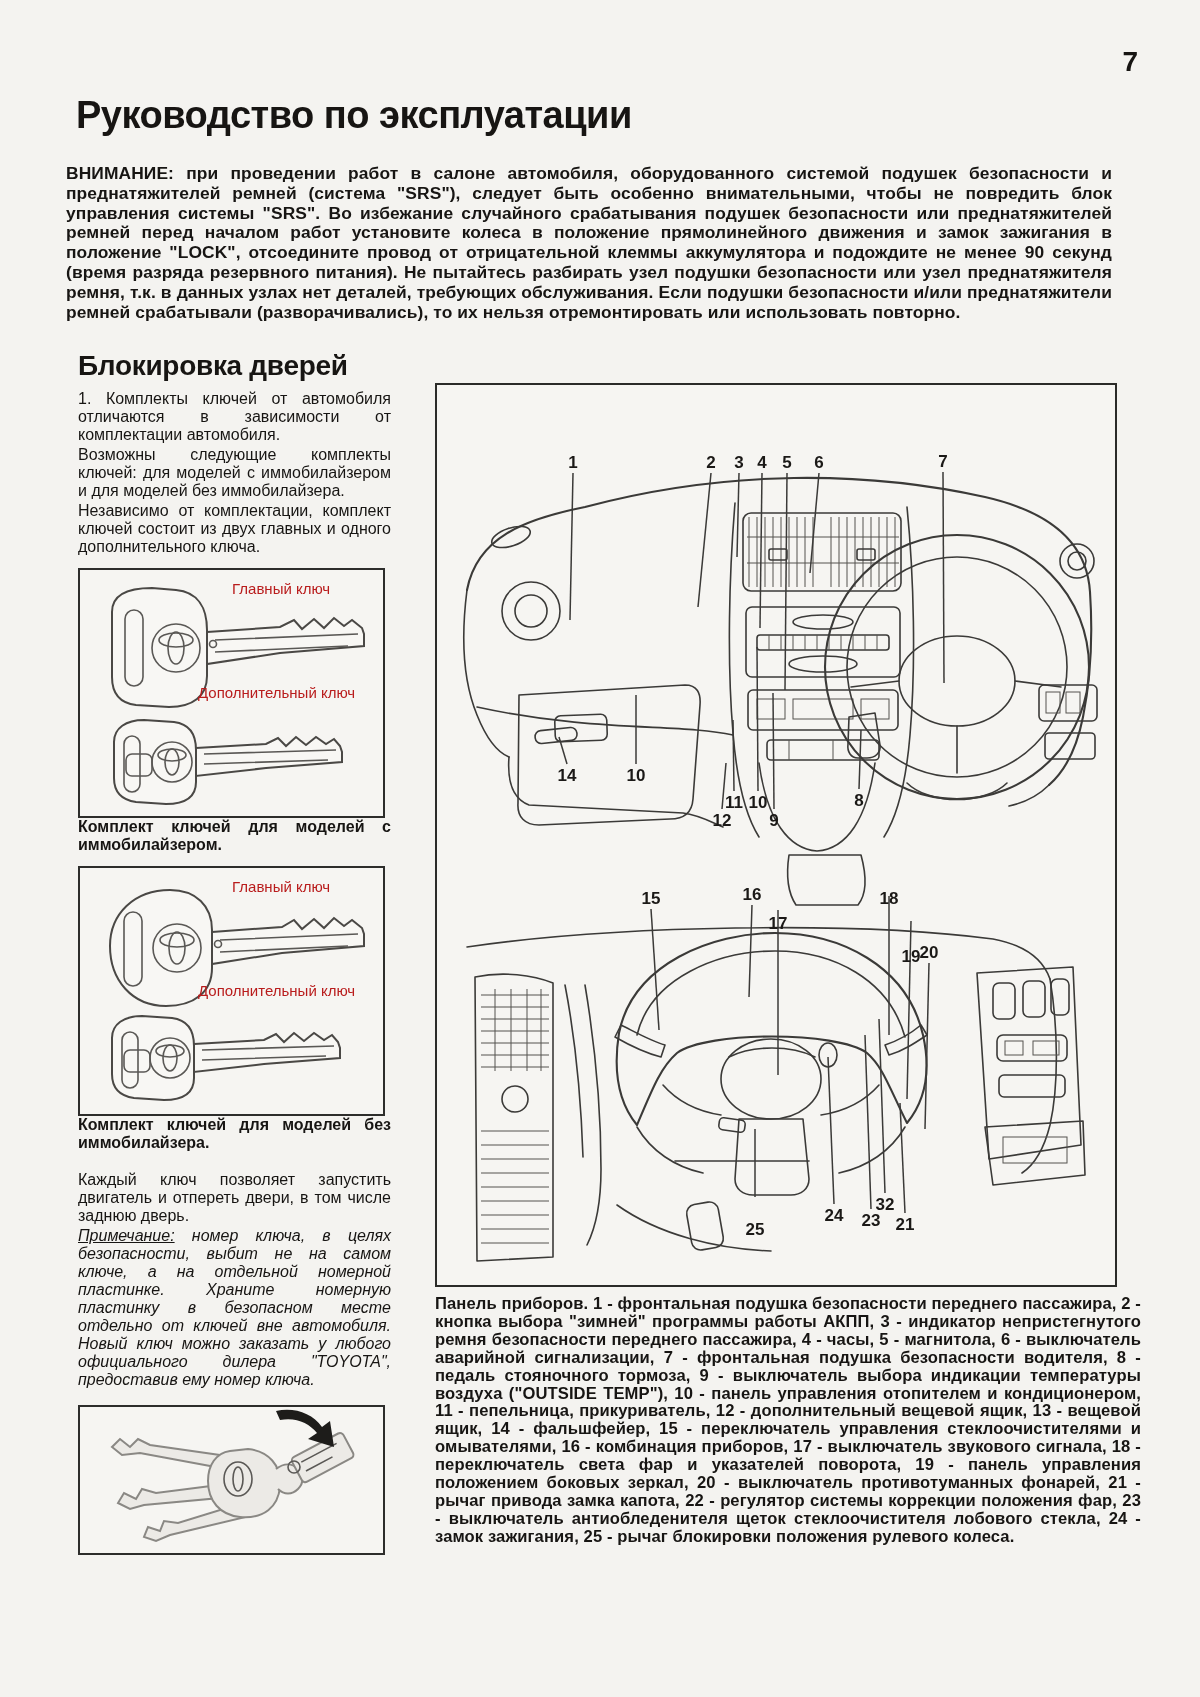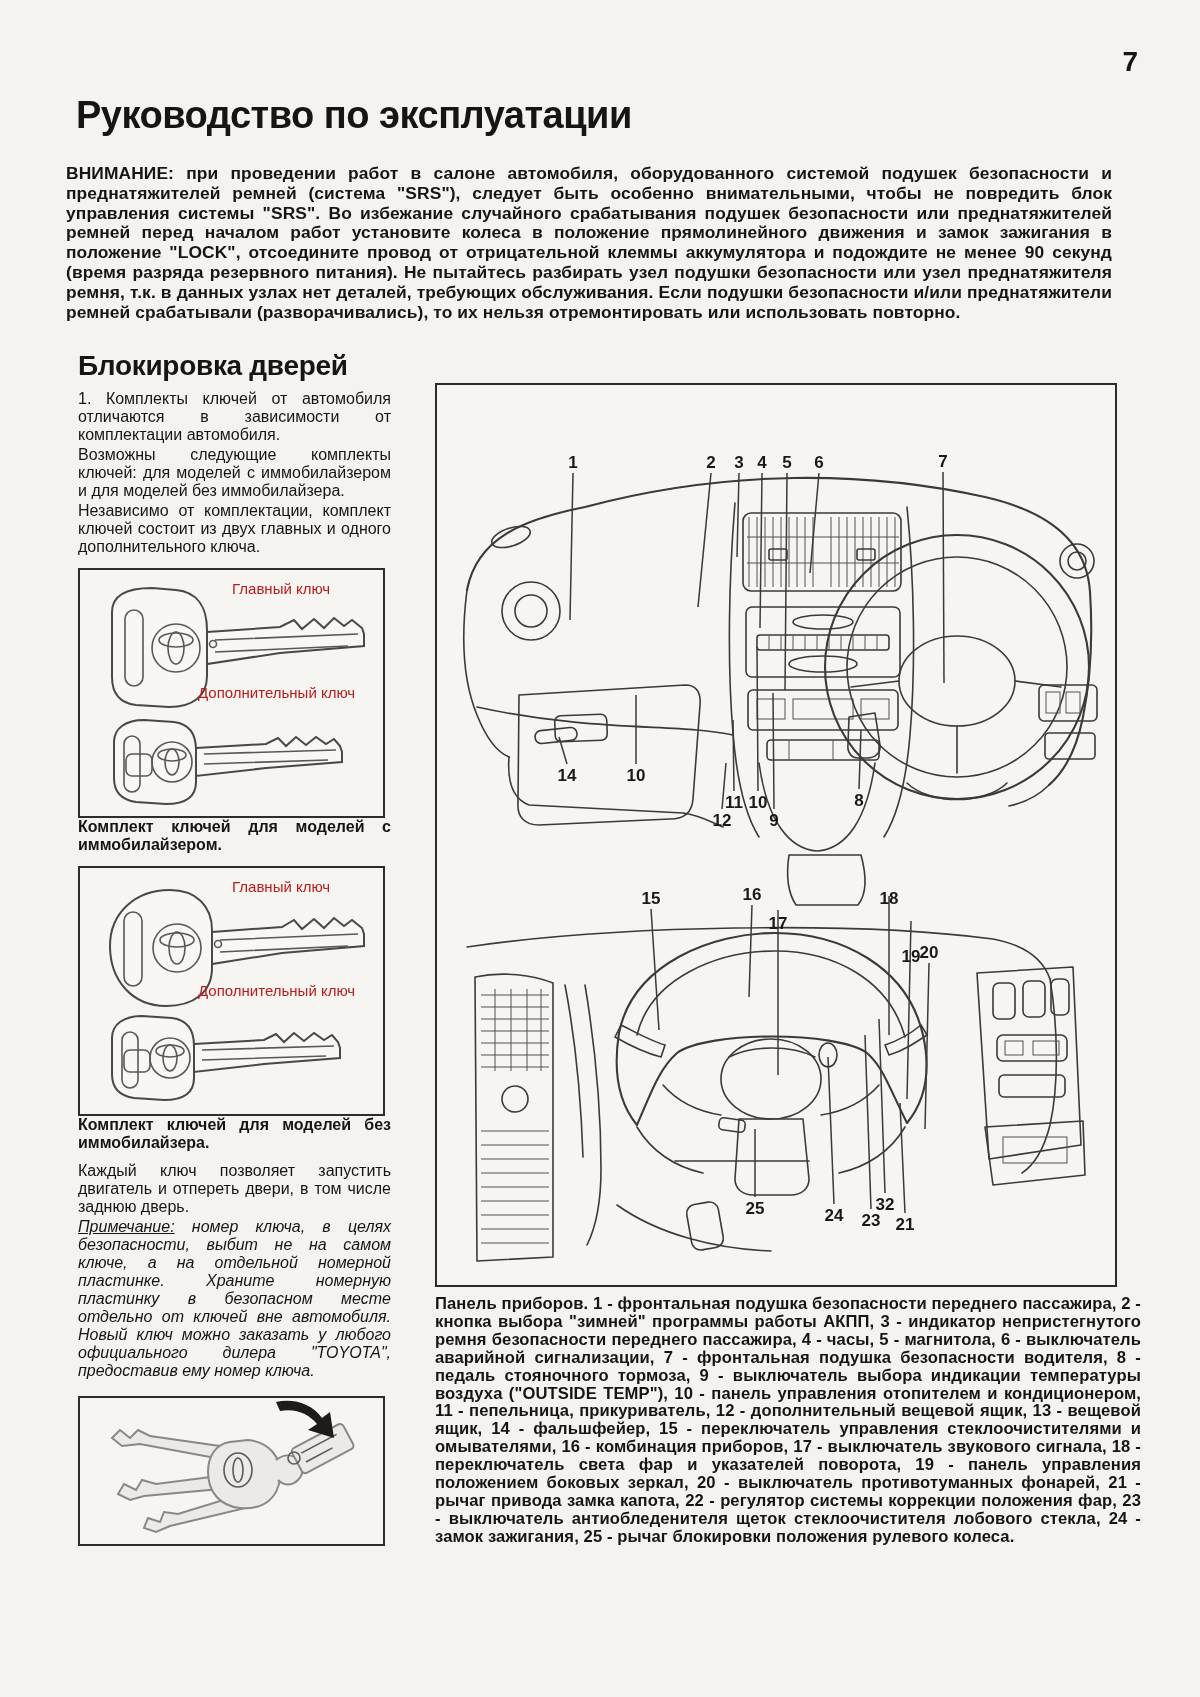--- a/index.html
+++ b/index.html
@@ -129,21 +129,21 @@
         <ellipse class="keydet" cx="90" cy="190" rx="7" ry="13"></ellipse>
         <ellipse class="keydet" cx="90" cy="183" rx="14" ry="6"></ellipse>
         <path class="keyfill" d="M114,176 L184,172 L196,166 L204,174 L214,165 L224,173 L234,165 L244,172 L252,167 L258,174 L260,180 L260,190 L184,196 L114,204 Z"></path>
         <path class="keydet" d="M122,182 L254,178 M122,192 L246,188"></path>
       </svg>
       <span class="klabel l1">Главный ключ</span>
       <span class="klabel l2">Дополнительный ключ</span>
     </div>
     <p class="caption">Комплект ключей для моделей без иммобилайзера.</p>
 
-    <p style="margin-top:10px">Каждый ключ позволяет запустить двигатель и отпереть двери, в том числе заднюю дверь.</p>
+    <p style="margin-top:19px">Каждый ключ позволяет запустить двигатель и отпереть двери, в том числе заднюю дверь.</p>
     <p class="note"><span class="nlab">Примечание:</span><span> номер ключа, в целях безопасности, выбит не на самом ключе, а на отдельной номерной пластинке. Храните номерную пластинку в безопасном месте отдельно от ключей вне автомобиля. Новый ключ можно заказать у любого официального дилера "TOYOTA", предоставив ему номер ключа.</span></p>
 
     <div class="kbox small">
       <svg width="303" height="146" viewBox="0 0 303 146">
 
         <path class="gkey" d="M168,52 L70,38 L58,32 L50,40 L40,32 L32,40 L42,48 L60,46 L168,66 Z"></path>
         <path class="gkey" d="M170,74 L76,86 L62,82 L56,92 L44,86 L38,96 L50,102 L64,98 L172,88 Z"></path>
         <path class="gkey" d="M176,92 L98,116 L84,114 L80,124 L68,120 L64,130 L76,134 L90,128 L182,106 Z"></path>
         <path class="gkey" d="M150,44 C136,46 128,58 128,74 C128,94 140,108 160,110 C184,112 198,100 200,80 C202,58 188,44 168,42 Z"></path>
         <ellipse class="keydet" cx="158" cy="72" rx="14" ry="17"></ellipse>
@@ -305,18 +305,18 @@
       <span class="callout" style="left: 214px; top: 513px;">15</span>
       <span class="callout" style="left: 315px; top: 509px;">16</span>
       <span class="callout" style="left: 341px; top: 514px; margin-top: 24px;">17</span>
       <span class="callout" style="left: 452px; top: 513px;">18</span>
       <span class="callout" style="left: 474px; top: 525px; margin-top: 46px;">19</span>
       <span class="callout" style="left: 492px; top: 567px;">20</span>
       <span class="callout" style="left: 468px; top: 839px;">21</span>
       <span class="callout" style="left: 448px; top: 819px;">32</span>
       <span class="callout" style="left: 434px; top: 835px;">23</span>
       <span class="callout" style="left: 397px; top: 830px;">24</span>
-      <span class="callout" style="left: 318px; top: 823px;">25</span>
+      <span class="callout" style="left: 318px; top: 844px;">25</span>
     </div>
 
   <div class="legend">Панель приборов. 1 - фронтальная подушка безопасности переднего пассажира, 2 - кнопка выбора "зимней" программы работы АКПП, 3 - индикатор непристегнутого ремня безопасности переднего пассажира, 4 - часы, 5 - магнитола, 6 - выключатель аварийной сигнализации, 7 - фронтальная подушка безопасности водителя, 8 - педаль стояночного тормоза, 9 - выключатель выбора индикации температуры воздуха ("OUTSIDE TEMP"), 10 - панель управления отопителем и кондиционером, 11 - пепельница, прикуриватель, 12 - дополнительный вещевой ящик, 13 - вещевой ящик, 14 - фальшфейер, 15 - переключатель управления стеклоочистителями и омывателями, 16 - комбинация приборов, 17 - выключатель звукового сигнала, 18 - переключатель света фар и указателей поворота, 19 - панель управления положением боковых зеркал, 20 - выключатель противотуманных фонарей, 21 - рычаг привода замка капота, 22 - регулятор системы коррекции положения фар, 23 - выключатель антиобледенителя щеток стеклоочистителя лобового стекла, 24 - замок зажигания, 25 - рычаг блокировки положения рулевого колеса.</div>
 
 </div>
 
 </body></html>

